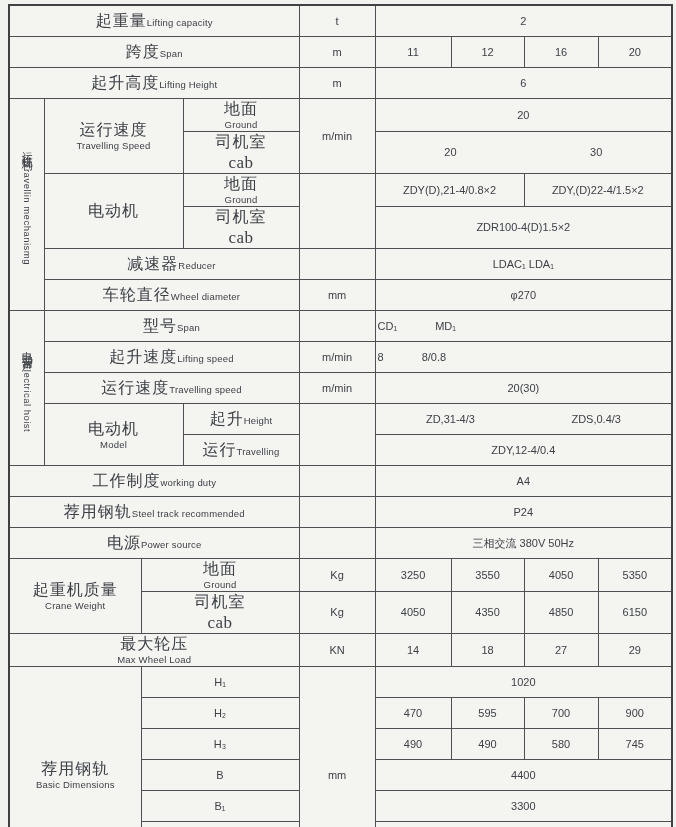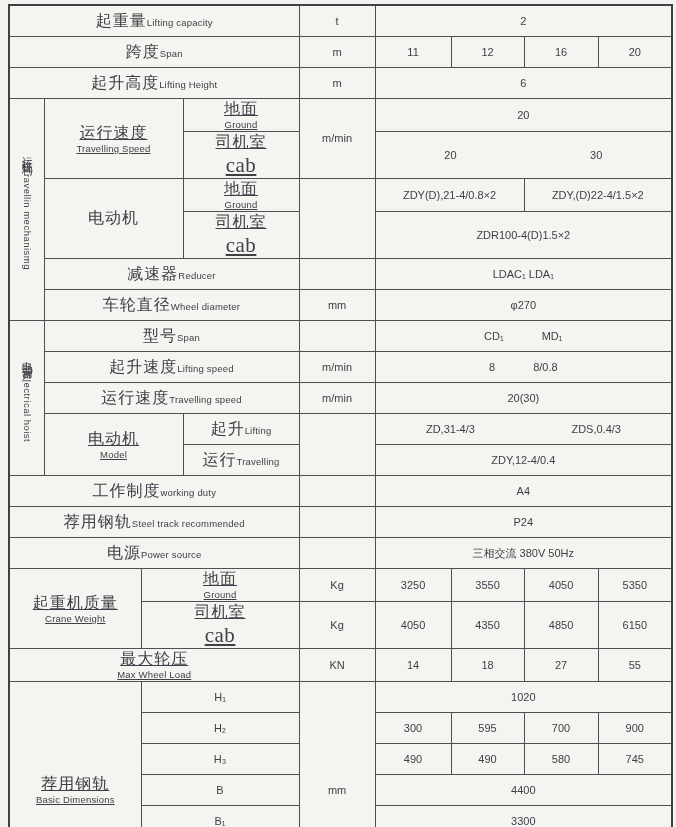--- a/index.html
+++ b/index.html
@@ -25,27 +25,27 @@
     vertical-align:middle;
     font-size:11px;
     line-height:1.15;
     overflow:hidden;
     white-space:nowrap;
   }
   table.spec{border:2px solid #3f4144;}
   .zh{font-size:16px;letter-spacing:1px;}
   .en{font-size:9.5px;letter-spacing:0.2px;}
   .inline-lab .en{margin-left:0;}
-  .twoline{line-height:1.25;white-space:nowrap;text-decoration:underline;}
+  .twoline{line-height:1.25;white-space:nowrap;}
   .twoline .zh,.twoline .en{display:block;}
-  .cab-en{font-size:21px;font-family:"Liberation Serif","DejaVu Serif",serif;letter-spacing:0.5px;}
+  .cab-en{font-size:17px;font-family:"Liberation Serif","DejaVu Serif",serif;letter-spacing:0.5px;}
   .val{font-size:11px;}
   .halves{display:flex;width:100%;}
   .halves span{flex:1;text-align:center;}
-  .pairgap{display:flex;justify-content:center;gap:38px;}
+  .pairgap{display:flex;justify-content:flex-start;gap:38px;}
   
   .vcell{padding:0;}
   .vtext{
     writing-mode:vertical-lr;
     text-orientation:mixed;
     display:inline-block;
     line-height:1.0;
     white-space:nowrap;
   }
   .vtext .vzh{font-size:11px;letter-spacing:3px;}
@@ -192,21 +192,21 @@
     </td>
     <td><span class="val">m/min</span></td>
     <td colspan="4"><span class="val">20(30)</span></td>
   </tr>
 
   <tr>
     <td colspan="2" rowspan="2">
       <span class="twoline"><span class="zh">电动机</span><span class="en">Model</span></span>
     </td>
     <td>
-      <span class="inline-lab"><span class="zh">起升</span><span class="en">Lifting</span></span>
+      <span class="inline-lab"><span class="zh">起升</span><span class="en">Height</span></span>
     </td>
     <td rowspan="2"></td>
     <td colspan="4">
       <span class="halves">
               <span class="val">ZD,31-4/3</span>
               <span class="val">ZDS,0.4/3</span>
             </span>
     </td>
   </tr>
 
@@ -267,35 +267,35 @@
   </tr>
 
   <tr>
     <td colspan="4">
       <span class="twoline"><span class="zh">最大轮压</span><span class="en">Max Wheel Load</span></span>
     </td>
     <td><span class="val">KN</span></td>
     <td><span class="val">14</span></td>
     <td><span class="val">18</span></td>
     <td><span class="val">27</span></td>
-    <td><span class="val">55</span></td>
+    <td><span class="val">29</span></td>
   </tr>
 
   <tr>
     <td colspan="2" rowspan="7">
       <span class="twoline"><span class="zh">荐用钢轨</span><span class="en">Basic Dimensions</span></span>
     </td>
     <td colspan="2"><span class="val">H₁</span></td>
     <td rowspan="7"><span class="val">mm</span></td>
     <td colspan="4"><span class="val">1020</span></td>
   </tr>
 
   <tr>
     <td colspan="2"><span class="val">H₂</span></td>
-    <td><span class="val">300</span></td>
+    <td><span class="val">470</span></td>
     <td><span class="val">595</span></td>
     <td><span class="val">700</span></td>
     <td><span class="val">900</span></td>
   </tr>
 
   <tr>
     <td colspan="2"><span class="val">H₃</span></td>
     <td><span class="val">490</span></td>
     <td><span class="val">490</span></td>
     <td><span class="val">580</span></td>

